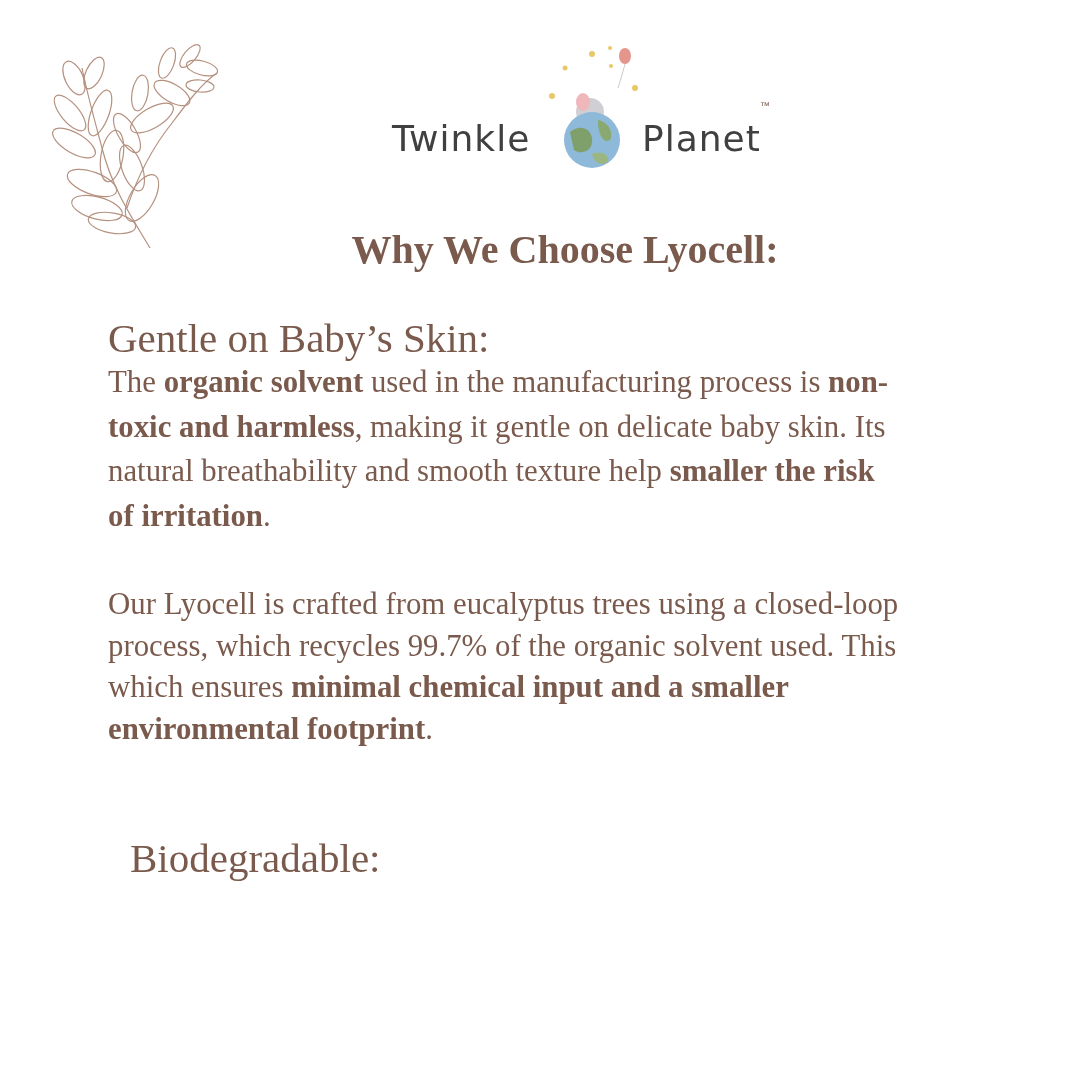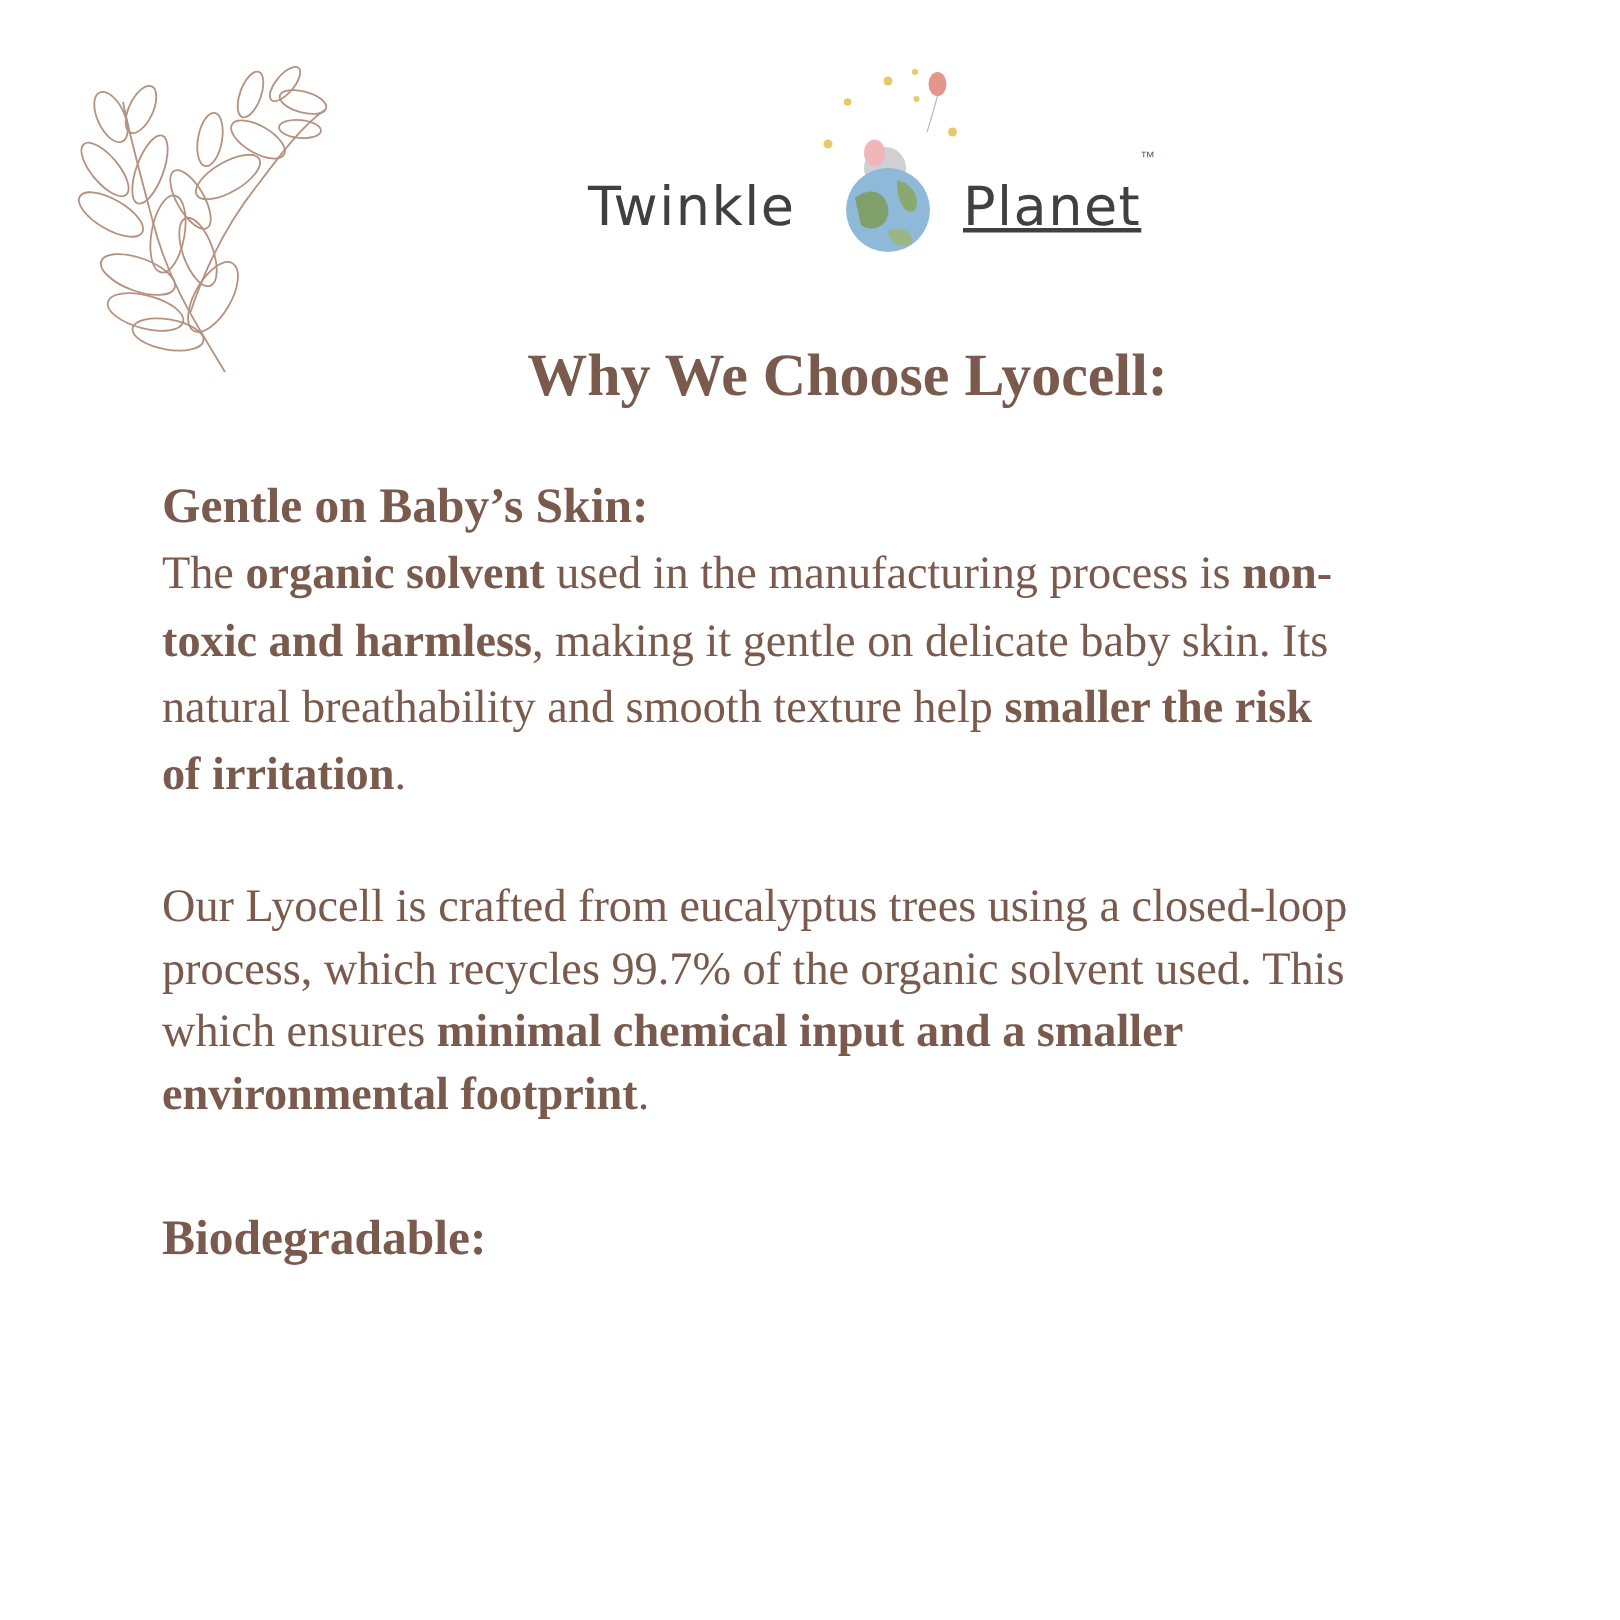--- a/index.html
+++ b/index.html
@@ -3,32 +3,32 @@
 <meta charset="utf-8">
 <style>
   html, body { margin:0; padding:0; }
   body { width:1080px; height:1080px; background:#ffffff; position:relative; overflow:hidden;
          font-family:"Liberation Serif", "DejaVu Serif", serif; color:#7a5a4c; }
   .branch { position:absolute; left:52px; top:38px; width:175px; height:215px; }
   .logo { position:absolute; left:390px; top:40px; width:390px; height:135px; }
   .logo-word { position:absolute; top:78px; font-family:"DejaVu Sans", sans-serif; font-size:36px;
                color:#404040; letter-spacing:1px; font-weight:normal; }
   .logo-word.left { left:2px; }
-  .logo-word.right { left:252px;text-decoration:underline; }
+  .logo-word.right { left:252px; }
   .tm { position:absolute; left:370px; top:60px; font-family:"Liberation Sans", sans-serif; font-size:10px; color:#7a5a4c; }
   .globe { position:absolute; left:172px; top:70px; width:60px; height:60px; }
   .title { position:absolute; top:226px; left:0; width:1130px; text-align:center; font-size:40px; font-weight:bold; }
   .section { position:absolute; left:108px; width:920px; }
-  .section h2 { margin:0; font-size:33px; font-weight:bold; line-height:44px; }
+  .section h2 { margin:0; font-size:41px; font-weight:normal; line-height:44px; }
   .section p { margin:0; font-size:31px; line-height:44.5px; white-space:nowrap; }
   .section p b { font-weight:bold; }
   .s2 p, .s3 p { line-height:41.5px; }
   .s1 { top:316px; }
   .s2 { top:583px; }
-  .s3 { top:804px; }
+  .s3 { top:836px;margin-left:22px; }
 </style>
 </head>
 <body>
 
 <svg class="branch" viewBox="0 0 175 215" fill="none" stroke="#b5917f" stroke-width="1.2">
   <path d="M98 210 C80 180 60 150 50 110 C42 80 35 55 30 30"></path>
   <path d="M75 170 C85 140 100 110 120 85 C135 65 150 45 165 35"></path>
   <g>
     <ellipse cx="22" cy="40" rx="9" ry="18" transform="rotate(-25 22 40)"></ellipse>
     <ellipse cx="42" cy="35" rx="8" ry="17" transform="rotate(25 42 35)"></ellipse>

